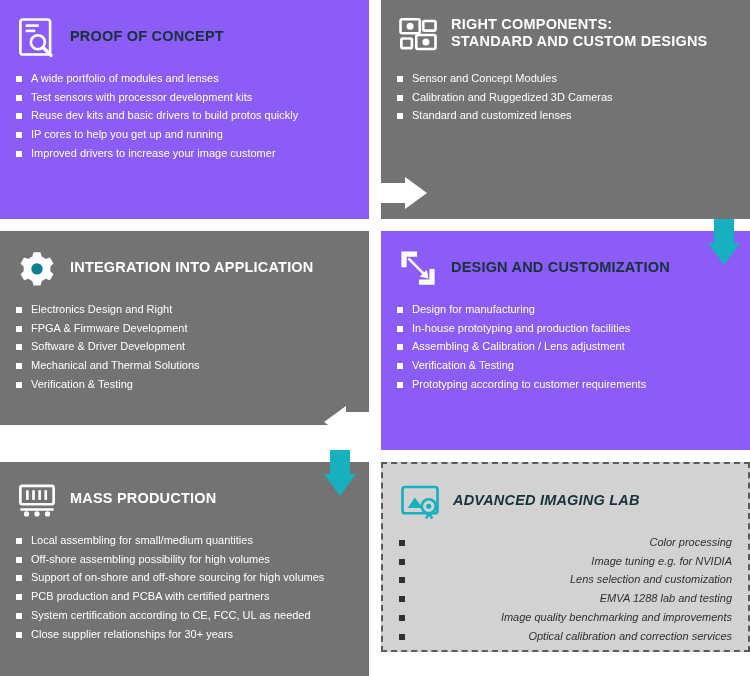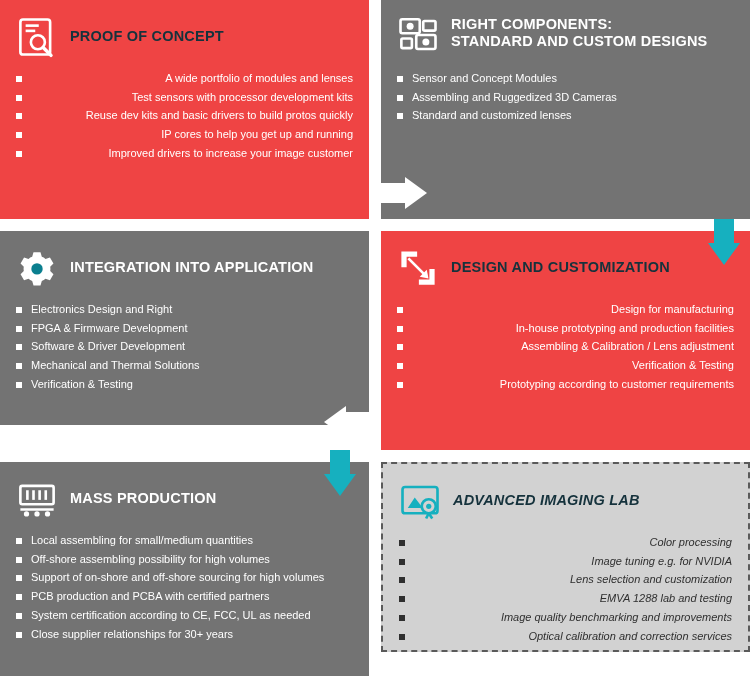--- a/index.html
+++ b/index.html
@@ -17,21 +17,21 @@
     position: relative;
     width: 750px;
     height: 676px;
   }
   .panel {
     position: absolute;
     box-sizing: border-box;
     padding: 14px 16px 14px 16px;
   }
   .panel-teal-dark { background: #737373; color: #ffffff; }
-  .panel-teal-light { background: #ef4444; color: #ffffff; text-align: right; }
+  .panel-teal-light { background: #8b5cf6; color: #ffffff; }
   .panel-dashed {
     background: #d2d2d2;
     color: #3a3a3a;
     border: 2px dashed #5a5a5a;
   }
   .panel-head {
     display: flex;
     align-items: center;
     gap: 12px;
     margin-bottom: 10px;
@@ -121,21 +121,21 @@
           <rect x="5" y="28" width="12" height="11" rx="1.5" fill="none" stroke="#ffffff" stroke-width="3"></rect>
         </svg>
       </span>
       <div class="panel-title title-white" style="padding-top:2px;">
         <div>Right Components:</div>
         <div>Standard and Custom Designs</div>
       </div>
     </div>
     <ul class="bullets bullets-white">
       <li>Sensor and Concept Modules</li>
-      <li>Assembling and Ruggedized 3D Cameras</li>
+      <li>Calibration and Ruggedized 3D Cameras</li>
       <li>Standard and customized lenses</li>
     </ul>
   </div>
 
   <div class="panel panel-teal-dark" style="left:0px; top:231px; width:369px; height:194px;">
     <div class="panel-head">
       <span class="icon-box">
         <svg viewBox="0 0 48 48" width="42" height="42" aria-hidden="true">
           <path d="M20 6 h8 l1.5 5.2 a12 12 0 0 1 4.2 2.4 l5.1-1.6 4 6.9 -3.7 3.8 a12 12 0 0 1 0 4.6 l3.7 3.8 -4 6.9 -5.1-1.6 a12 12 0 0 1-4.2 2.4 L28 44 h-8 l-1.5-5.2 a12 12 0 0 1-4.2-2.4 l-5.1 1.6 -4-6.9 3.7-3.8 a12 12 0 0 1 0-4.6 L5.2 18.9 l4-6.9 5.1 1.6 a12 12 0 0 1 4.2-2.4 Z" fill="#ffffff"></path>
           <circle cx="24" cy="25" r="6.5" fill="#0b7f8f"></circle>

